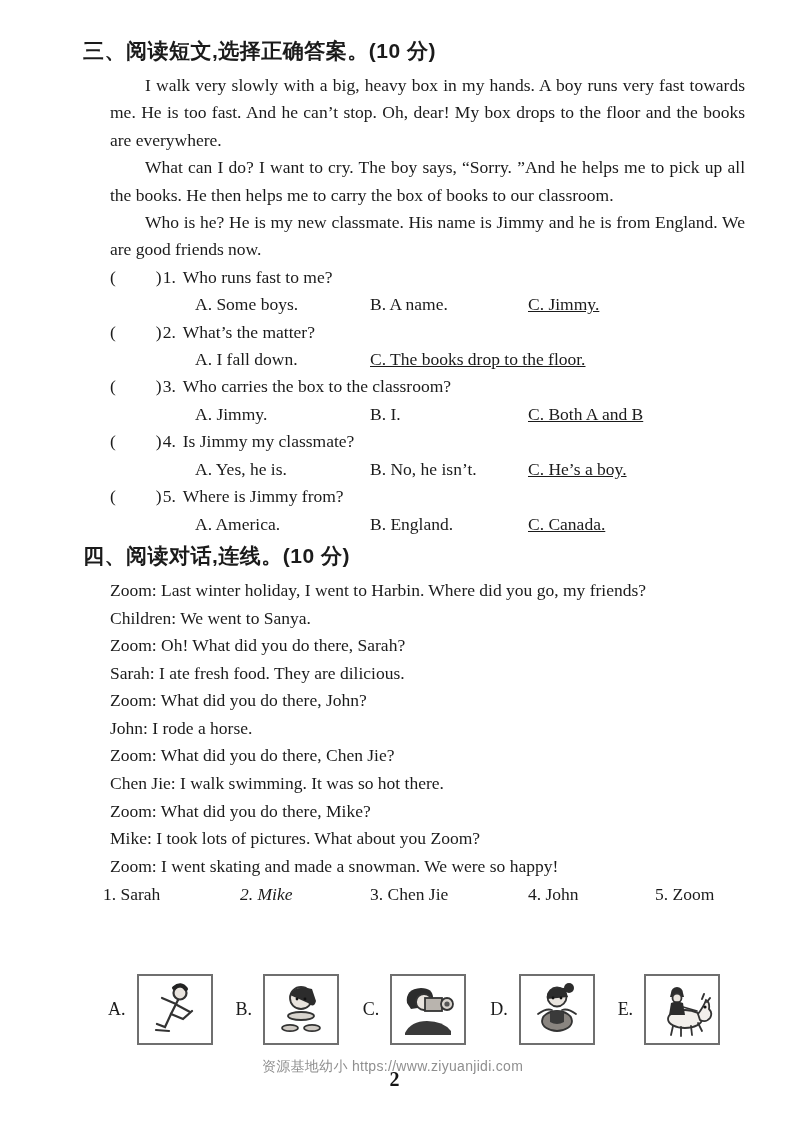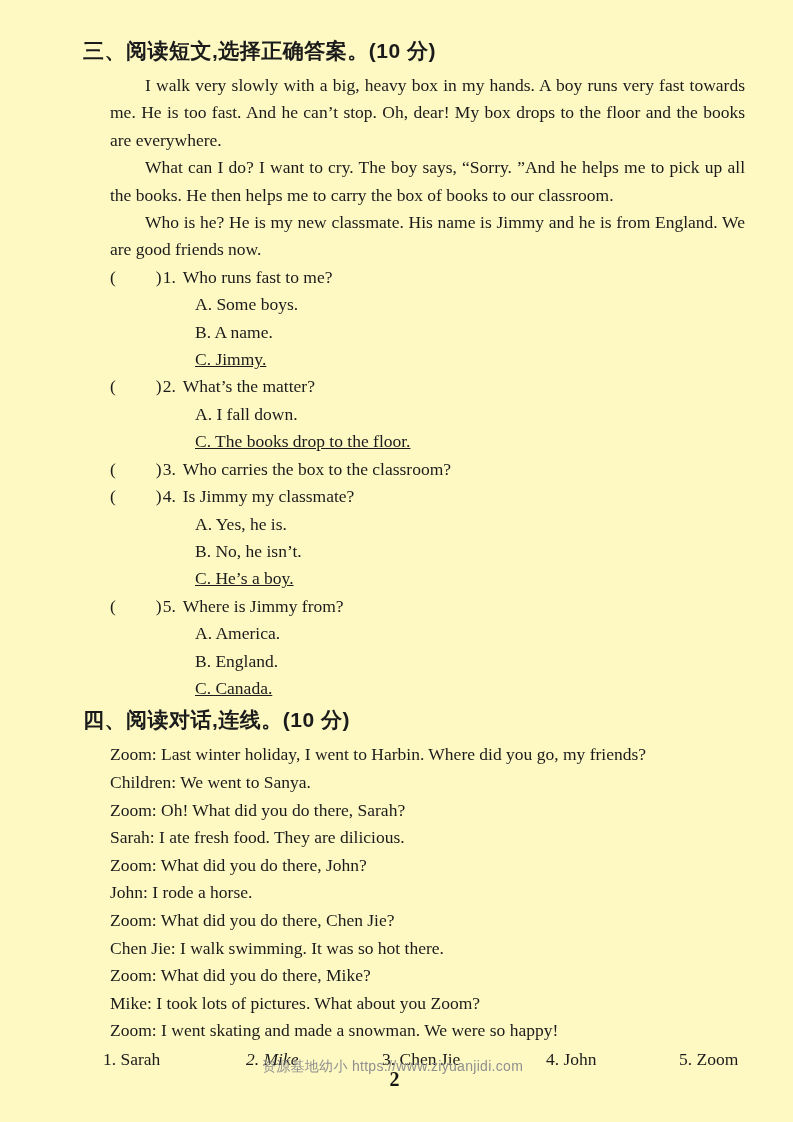--- a/index.html
+++ b/index.html
@@ -1,21 +1,21 @@
 <!DOCTYPE html>
 <html><head>
 <meta charset="utf-8">
 <style>
   html, body { margin: 0; padding: 0; background: #e8e8e8; }
   .page {
     position: relative;
     width: 793px;
     height: 1122px;
     margin: 0 auto;
-    background: #fef9c3;
+    background: #ffffff;
     color: #1b1b1b;
     font-family: "Liberation Serif", serif;
     box-sizing: border-box;
     padding: 36px 48px 0 110px;
     overflow: hidden;
   }
   .sec-title {
     font-family: "Liberation Sans", sans-serif;
     font-weight: 700;
     font-size: 21px;
@@ -32,37 +32,35 @@
     text-align: justify;
   }
   .question { font-size: 17.5px; }
   .q-line { line-height: 27.4px; white-space: nowrap; }
   .paren-close { margin-left: 40px; }
   .q-num { margin-left: 1px; margin-right: 7px; }
   .opts {
     display: flex;
     padding-left: 85px;
     line-height: 27.4px;
-    flex-direction: column;
   }
   .opt { white-space: nowrap; }
   .opt-a { width: 175px; }
   .opt-b { width: 158px; }
   .opt-c { flex: 1; text-decoration: underline; }
   .dialogue p {
     margin: 0;
     font-size: 17.5px;
     line-height: 27.6px;
   }
   .names {
     display: flex;
     font-size: 17.5px;
     line-height: 28px;
     margin-left: -7px;
-    gap: 6px;
   }
   .name-1 { width: 137px; }
   .name-2 { width: 130px; font-style: italic; }
   .name-3 { width: 158px; }
   .name-4 { width: 127px; }
   .name-5 { flex: 1; }
   .pics {
     display: flex;
     margin-top: 66px;
     margin-left: -2px;
@@ -137,20 +135,25 @@
     </div>
     <div class="opts">
       <span class="opt opt-a">A. I fall down.</span>
       <span class="opt opt-c">C. The books drop to the floor.</span>
     </div>
   </div>
 
   <div class="question">
     <div class="q-line">
       <span class="paren">(</span><span class="paren-close">)</span><span class="q-num">3.</span><span class="q-text">Who carries the box to the classroom?</span>
+    </div>
+    <div class="opts">
+      <span class="opt opt-a">A. Jimmy.</span>
+      <span class="opt opt-b">B. I.</span>
+      <span class="opt opt-c">C. Both A and B</span>
     </div>
   </div>
 
   <div class="question">
     <div class="q-line">
       <span class="paren">(</span><span class="paren-close">)</span><span class="q-num">4.</span><span class="q-text">Is Jimmy my classmate?</span>
     </div>
     <div class="opts">
       <span class="opt opt-a">A. Yes, he is.</span>
       <span class="opt opt-b">B. No, he isn’t.</span>

